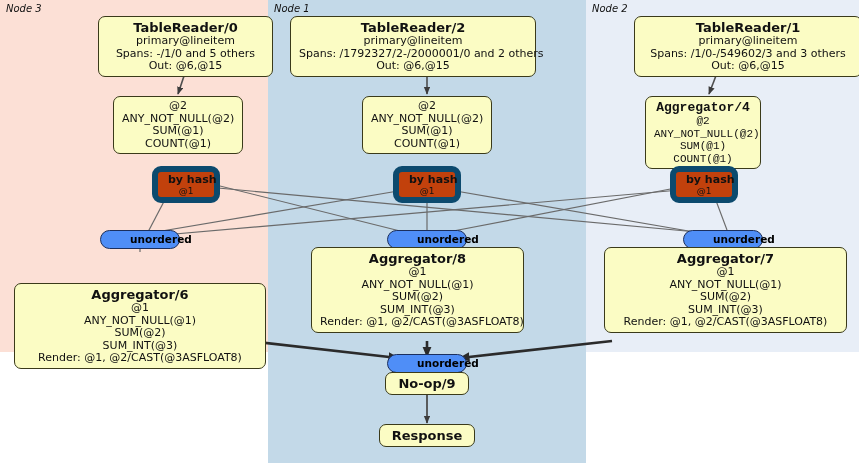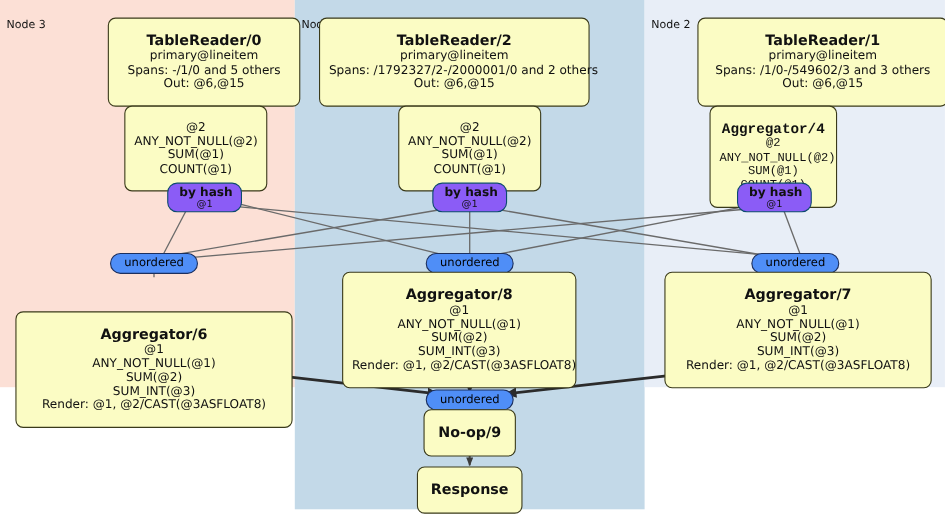--- a/index.html
+++ b/index.html
@@ -1,45 +1,45 @@
 <!DOCTYPE html>
 <html><head>
 <meta charset="utf-8">
 <style>
   html,body{margin:0;padding:0;background:#ffffff;}
   body{width:859px;height:470px;overflow:hidden;
        font-family:"DejaVu Sans","Liberation Sans",sans-serif;}
   #stage{position:relative;width:859px;height:470px;}
 
   .panel{position:absolute;box-sizing:border-box;}
-  .panel-label{position:absolute;left:6px;top:17px;font-size:10px;color:#111;
-               white-space:nowrap;}
+  .panel-label{position:absolute;left:6px;top:3px;font-size:10px;color:#111;
+               white-space:nowrap;font-style:italic;}
 
   #panel-node3{left:0;top:0;width:268px;height:352px;background:#fce0d6;}
   #panel-node1{left:268px;top:0;width:318px;height:463px;background:#c3d9e8;}
   #panel-node2{left:586px;top:0;width:273px;height:352px;background:#e8eef7;}
 
   svg#edges{position:absolute;left:0;top:0;width:859px;height:470px;}
 
   .node{position:absolute;box-sizing:border-box;text-align:center;
         color:#111;white-space:nowrap;}
 
   .box{background:#fbfcc4;border:1px solid #3a3a1a;border-radius:7px;
-       padding:13px 8px;box-shadow:0 0 0 0 rgba(0,0,0,0);}
+       padding:3px 8px;box-shadow:0 0 0 0 rgba(0,0,0,0);}
   .box .ttl{font-weight:bold;font-size:13px;line-height:15px;}
   .box .ln{font-size:11px;line-height:12.5px;}
 
-  .hash{background:#8b5cf6;border:1px solid #0c4a6e;border-radius:9px;
+  .hash{background:#c2410c;border:6px solid #0c4a6e;border-radius:9px;
         padding:1px 10px;}
   .hash .ttl{font-weight:bold;font-size:11px;line-height:13px;}
   .hash .ln{font-size:9px;line-height:10px;}
 
   .unord{background:#4f8ef7;border:1px solid #1b2f5e;border-radius:11px;
          padding:2px 12px;}
-  .unord .ttl{font-weight:normal;font-size:10.5px;line-height:13px;color:#000;}
+  .unord .ttl{font-weight:bold;font-size:10.5px;line-height:13px;color:#000;margin-left:17px;}
 
   .small-box .ttl{font-size:13px;}
 </style>
 </head>
 <body>
 
 <div id="stage">
 
   <div class="panel" id="panel-node3">
     <span class="panel-label">Node 3</span>

